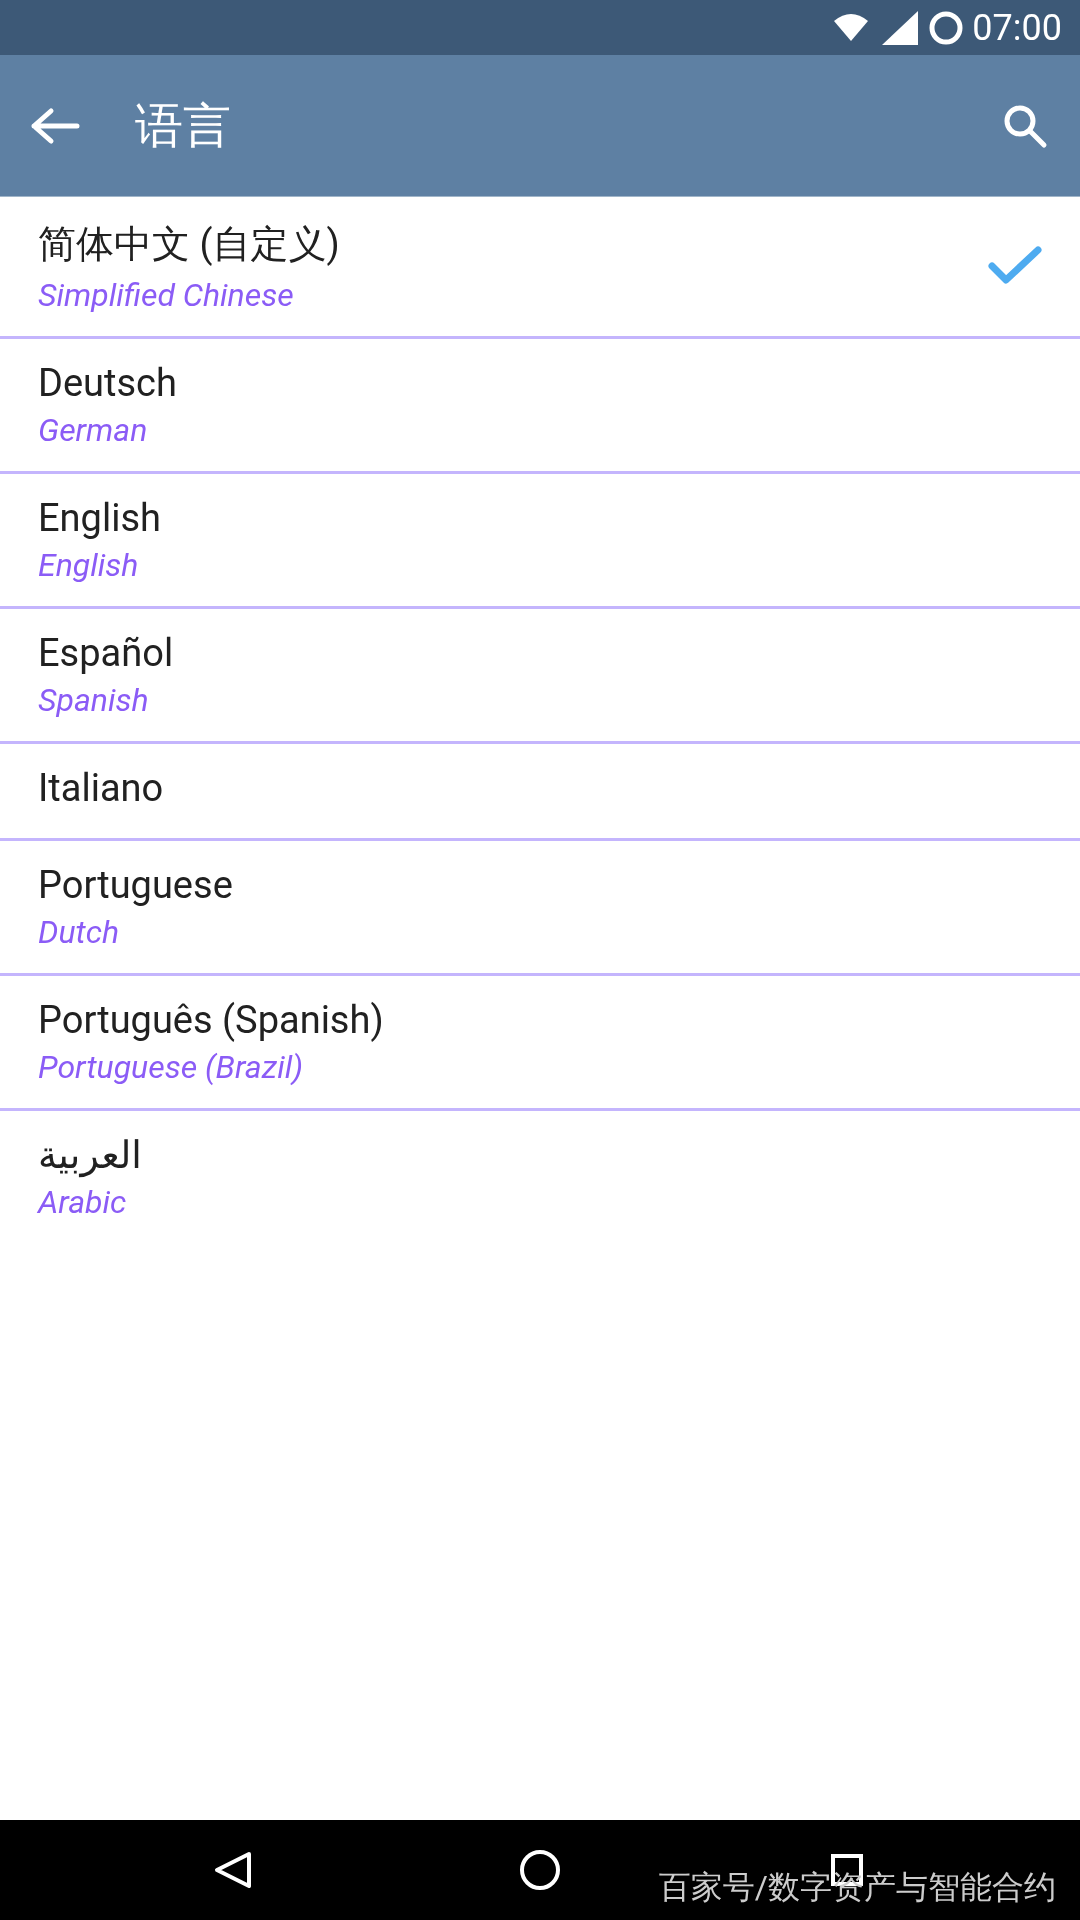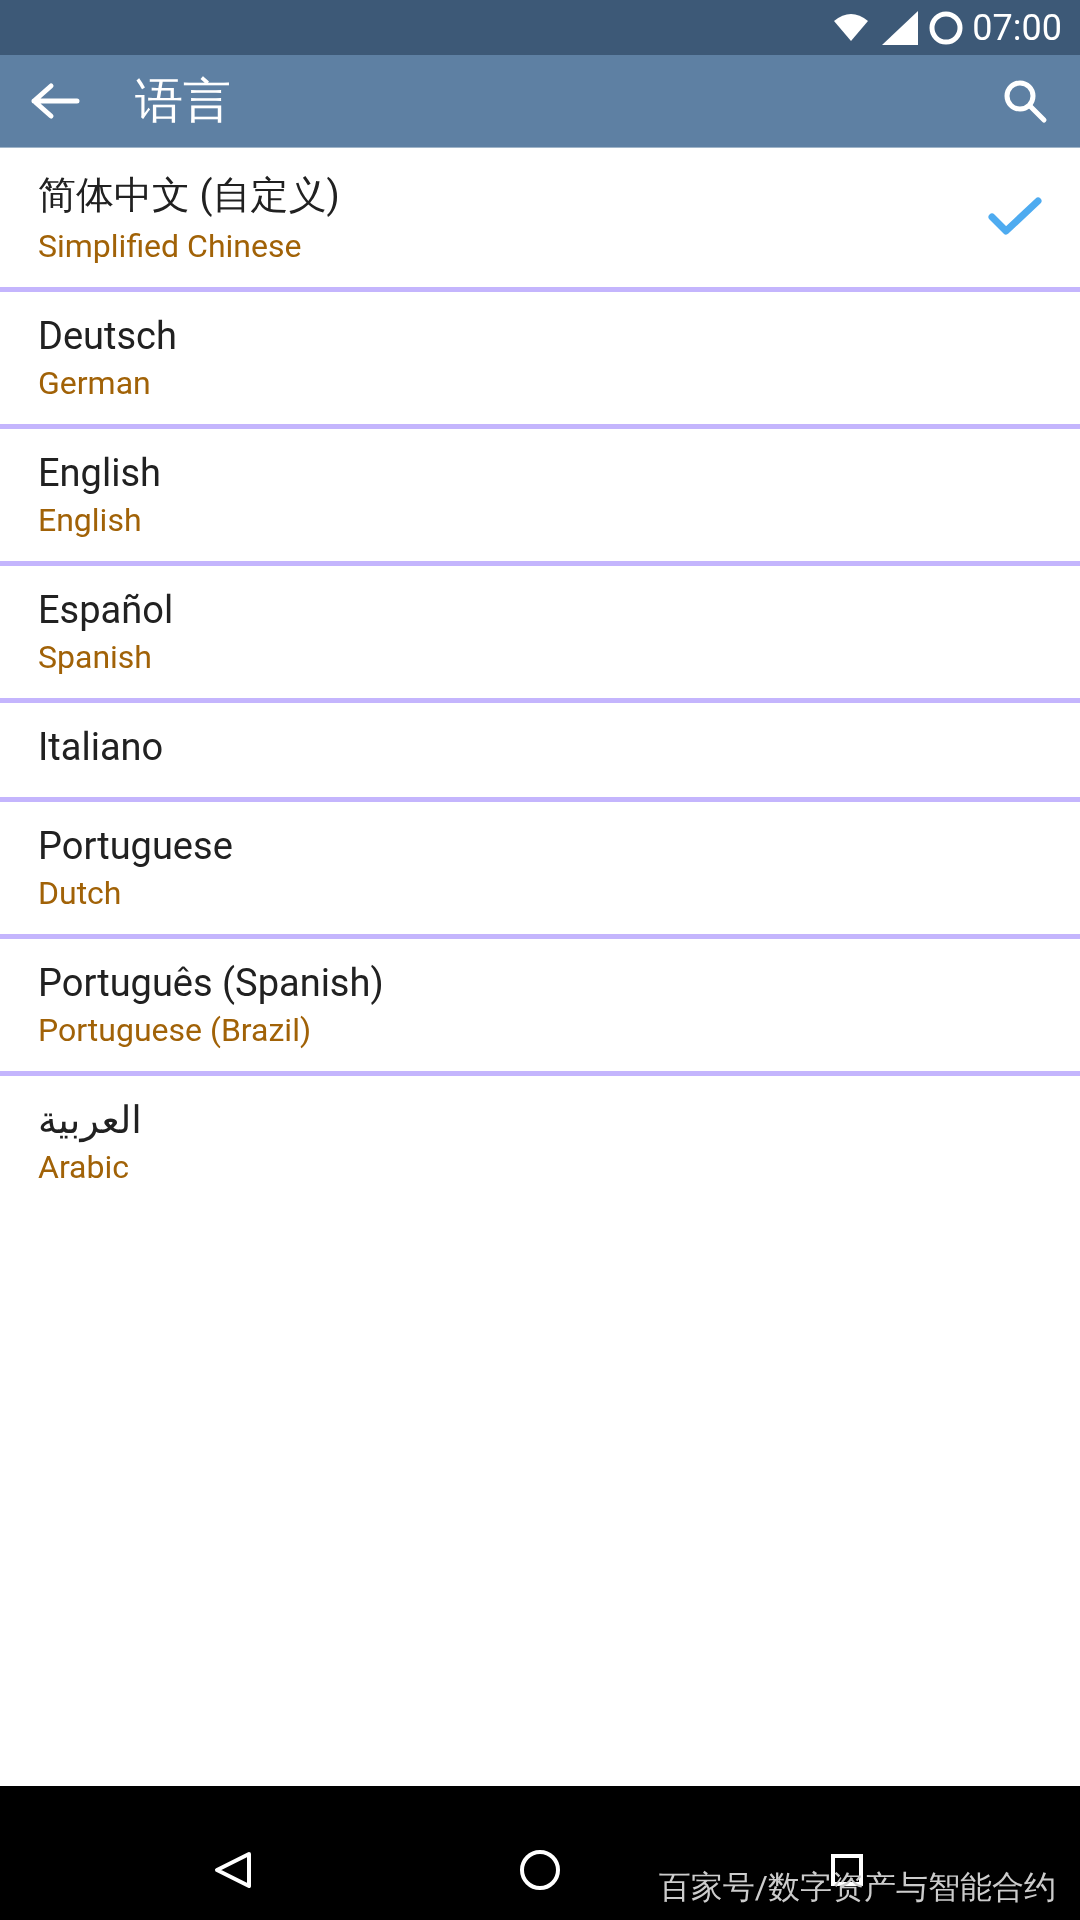--- a/index.html
+++ b/index.html
@@ -28,21 +28,21 @@
       display: flex;
       align-items: center;
       gap: 10px;
     }
     .status-time {
       color: #fff;
       font-size: 36px;
       font-weight: 400;
     }
     .app-bar {
-      height: 93px;
+      height: 142px;
       background: #5e80a3;
       display: flex;
       align-items: center;
       padding: 0 25px;
       border-bottom: 1px solid #a0b5c9;
     }
     .back-btn {
       width: 60px;
       height: 60px;
       display: flex;
@@ -66,39 +66,40 @@
     .content {
       background: #fff;
       height: calc(100% - 182px - 100px);
       overflow: hidden;
     }
     .lang-list {
       list-style: none;
     }
     .lang-item {
       padding: 22px 38px 22px 38px;
-      border-bottom: 5px solid #c4b5fd;
+      border-bottom: 3px solid #c4b5fd;
       position: relative;
       display: flex;
       flex-direction: column;
       justify-content: center;
     }
     .lang-item:last-child {
       border-bottom: none;
     }
     .lang-native {
       color: #212121;
       font-size: 38px;
       font-weight: 400;
       margin-bottom: 6px;
     }
     .lang-english {
-      color: #a16207;
+      color: #8b5cf6;
       font-size: 32px;
       font-weight: 400;
+      font-style: italic;
     }
     .check-icon {
       position: absolute;
       right: 38px;
       top: 50%;
       transform: translateY(-50%);
     }
     .nav-bar {
       position: absolute;
       bottom: 0;

